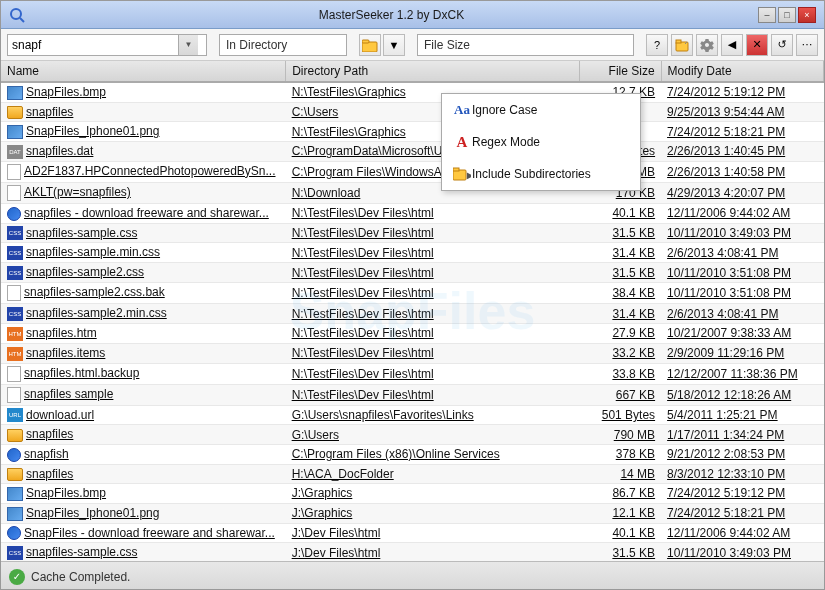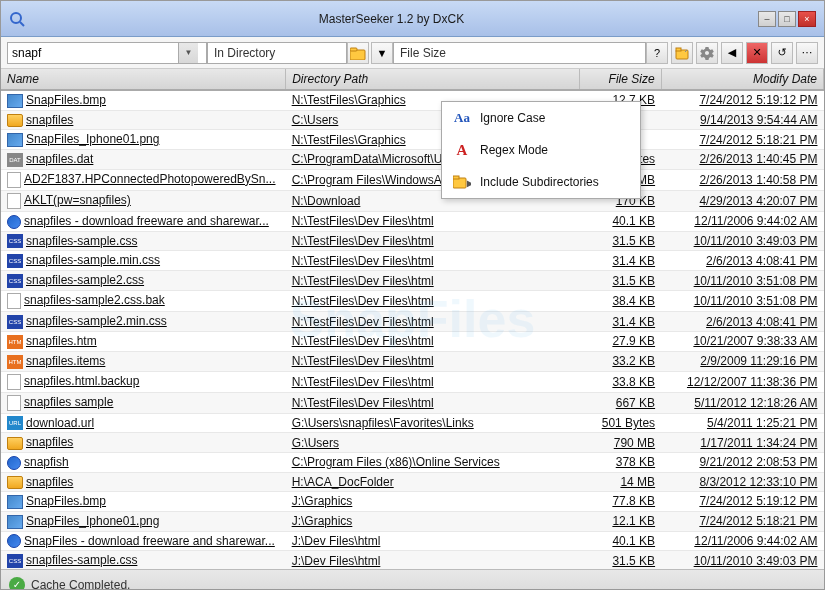--- a/index.html
+++ b/index.html
@@ -7,21 +7,21 @@
       font-family: 'Segoe UI', Tahoma, sans-serif;
       font-size: 12px;
       background: #f0f0f0;
       width: 825px;
       height: 590px;
       overflow: hidden;
       border: 1px solid #999;
     }
     .title-bar {
       background: linear-gradient(to bottom, #c8daf5, #a8c0e8);
-      height: 36px;
+      height: 28px;
       display: flex;
       align-items: center;
       justify-content: space-between;
       padding: 0 8px;
       border-bottom: 1px solid #7a9cc8;
       gap: 27px;
     }
     .title-bar-title {
       font-size: 12px;
       font-weight: normal;
@@ -50,21 +50,21 @@
       width: 16px;
       height: 16px;
       display: flex;
       align-items: center;
     }
     .toolbar {
       background: #f5f5f5;
       padding: 4px 6px;
       display: flex;
       align-items: center;
-      gap: 0;
+      gap: 12px;
       border-bottom: 1px solid #ccc;
       height: 32px;
     }
     .search-box {
       display: flex;
       align-items: center;
       background: white;
       border: 1px solid #aaa;
       height: 22px;
       width: 200px;
@@ -88,21 +88,21 @@
       cursor: pointer;
       font-size: 8px;
       color: #555;
     }
     .dir-box {
       display: flex;
       align-items: center;
       background: white;
       border: 1px solid #aaa;
       height: 22px;
-      width: 140px;
+      width: 128px;
       padding: 0 6px;
       font-size: 12px;
       color: #333;
     }
     .dir-icons {
       display: flex;
       align-items: center;
       gap: 2px;
     }
     .dir-icon-btn {
@@ -152,21 +152,20 @@
     }
     table {
       width: 100%;
       border-collapse: collapse;
       background: white;
     }
     thead {
       position: sticky;
       top: 0;
       z-index: 10;
-      font-style: italic;
     }
     thead th {
       background: linear-gradient(to bottom, #e8e8e8, #d5d5d5);
       border-right: 1px solid #bbb;
       border-bottom: 2px solid #aaa;
       padding: 3px 6px;
       text-align: left;
       font-weight: normal;
       font-size: 12px;
       color: #111;
@@ -182,21 +181,21 @@
     }
     tbody td {
       padding: 2px 6px;
       font-size: 12px;
       color: #111;
       white-space: nowrap;
     }
     .col-name { width: 240px; }
     .col-dir { width: 290px; }
     .col-size { width: 80px; text-align: right; }
-    .col-date { width: 160px; text-align: right; }
+    .col-date { width: 160px; }
     .status-bar {
       background: linear-gradient(to bottom, #e8e8e8, #d8d8d8);
       border-top: 1px solid #bbb;
       height: 30px;
       display: flex;
       align-items: center;
       padding: 0 8px;
       font-size: 12px;
       color: #333;
     }
@@ -237,21 +236,20 @@
       background: white;
       border: 1px solid #aaa;
       box-shadow: 2px 2px 6px rgba(0,0,0,0.2);
       width: 200px;
       z-index: 100;
     }
     .dropdown-item {
       display: flex;
       align-items: center;
       padding: 6px 10px;
-      gap: 8px;
       cursor: pointer;
       font-size: 12px;
       color: #111;
     }
     .dropdown-item-icon {
       width: 20px;
       height: 20px;
       display: flex;
       align-items: center;
       justify-content: center;
@@ -393,21 +391,21 @@
       <tr>
             <td class="col-name"><span style="display:inline-block;width:16px;height:14px;background:linear-gradient(135deg,#4488cc,#66aaee);border:1px solid #3366aa;vertical-align:middle;margin-right:3px;"></span><span>SnapFiles.bmp</span></td>
             <td class="col-dir">N:\TestFiles\Graphics</td>
             <td class="col-size">12.7 KB</td>
             <td class="col-date">7/24/2012 5:19:12 PM</td>
           </tr>
           <tr>
             <td class="col-name"><span style="display:inline-block;width:16px;height:13px;background:linear-gradient(to bottom,#ffd060,#f0a820);border:1px solid #c08010;border-radius:0 2px 2px 2px;vertical-align:middle;margin-right:3px;"></span><span>snapfiles</span></td>
             <td class="col-dir">C:\Users</td>
             <td class="col-size"></td>
-            <td class="col-date">9/14/2013 9:54:44 AM</td>
+            <td class="col-date">9/25/2013 9:54:44 AM</td>
           </tr>
           <tr>
             <td class="col-name"><span style="display:inline-block;width:16px;height:14px;background:linear-gradient(135deg,#4488cc,#66aaee);border:1px solid #3366aa;vertical-align:middle;margin-right:3px;"></span><span>SnapFiles_Iphone01.png</span></td>
             <td class="col-dir">N:\TestFiles\Graphics</td>
             <td class="col-size"></td>
             <td class="col-date">7/24/2012 5:18:21 PM</td>
           </tr>
           <tr>
             <td class="col-name"><span style="display:inline-block;width:16px;height:14px;background:#888;color:white;font-size:6px;vertical-align:middle;margin-right:3px;text-align:center;line-height:14px;">DAT</span><span>snapfiles.dat</span></td>
             <td class="col-dir">C:\ProgramData\Microsoft\User Account Pictures</td>
@@ -477,21 +475,21 @@
           <tr>
             <td class="col-name"><span style="display:inline-block;width:14px;height:16px;background:white;border:1px solid #aaa;vertical-align:middle;margin-right:3px;"></span><span>snapfiles.html.backup</span></td>
             <td class="col-dir">N:\TestFiles\Dev Files\html</td>
             <td class="col-size">33.8 KB</td>
             <td class="col-date">12/12/2007 11:38:36 PM</td>
           </tr>
           <tr>
             <td class="col-name"><span style="display:inline-block;width:14px;height:16px;background:white;border:1px solid #aaa;vertical-align:middle;margin-right:3px;"></span><span>snapfiles sample</span></td>
             <td class="col-dir">N:\TestFiles\Dev Files\html</td>
             <td class="col-size">667 KB</td>
-            <td class="col-date">5/11/2012 12:18:26 AM</td>
+            <td class="col-date">5/18/2012 12:18:26 AM</td>
           </tr>
           <tr>
             <td class="col-name"><span style="display:inline-block;width:16px;height:14px;background:#2288cc;color:white;font-size:6px;vertical-align:middle;margin-right:3px;text-align:center;line-height:14px;">URL</span><span>download.url</span></td>
             <td class="col-dir">G:\Users\snapfiles\Favorites\Links</td>
             <td class="col-size">501 Bytes</td>
             <td class="col-date">5/4/2011 1:25:21 PM</td>
           </tr>
           <tr>
             <td class="col-name"><span style="display:inline-block;width:16px;height:13px;background:linear-gradient(to bottom,#ffd060,#f0a820);border:1px solid #c08010;border-radius:0 2px 2px 2px;vertical-align:middle;margin-right:3px;"></span><span>snapfiles</span></td>
             <td class="col-dir">G:\Users</td>
@@ -506,21 +504,21 @@
           </tr>
           <tr>
             <td class="col-name"><span style="display:inline-block;width:16px;height:13px;background:linear-gradient(to bottom,#ffd060,#f0a820);border:1px solid #c08010;border-radius:0 2px 2px 2px;vertical-align:middle;margin-right:3px;"></span><span>snapfiles</span></td>
             <td class="col-dir">H:\ACA_DocFolder</td>
             <td class="col-size">14 MB</td>
             <td class="col-date">8/3/2012 12:33:10 PM</td>
           </tr>
           <tr>
             <td class="col-name"><span style="display:inline-block;width:16px;height:14px;background:linear-gradient(135deg,#4488cc,#66aaee);border:1px solid #3366aa;vertical-align:middle;margin-right:3px;"></span><span>SnapFiles.bmp</span></td>
             <td class="col-dir">J:\Graphics</td>
-            <td class="col-size">77.8 KB</td>
+            <td class="col-size">86.7 KB</td>
             <td class="col-date">7/24/2012 5:19:12 PM</td>
           </tr>
           <tr>
             <td class="col-name"><span style="display:inline-block;width:16px;height:14px;background:linear-gradient(135deg,#4488cc,#66aaee);border:1px solid #3366aa;vertical-align:middle;margin-right:3px;"></span><span>SnapFiles_Iphone01.png</span></td>
             <td class="col-dir">J:\Graphics</td>
             <td class="col-size">12.1 KB</td>
             <td class="col-date">7/24/2012 5:18:21 PM</td>
           </tr>
           <tr>
             <td class="col-name"><span style="display:inline-block;width:14px;height:14px;background:linear-gradient(135deg,#2266cc,#4488ee);border:1px solid #1a44aa;border-radius:50%;vertical-align:middle;margin-right:3px;"></span><span>SnapFiles - download freeware and sharewar...</span></td>

